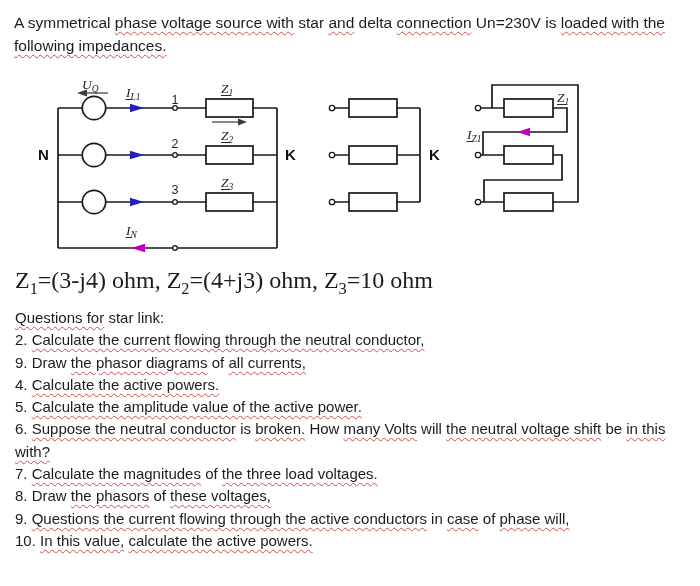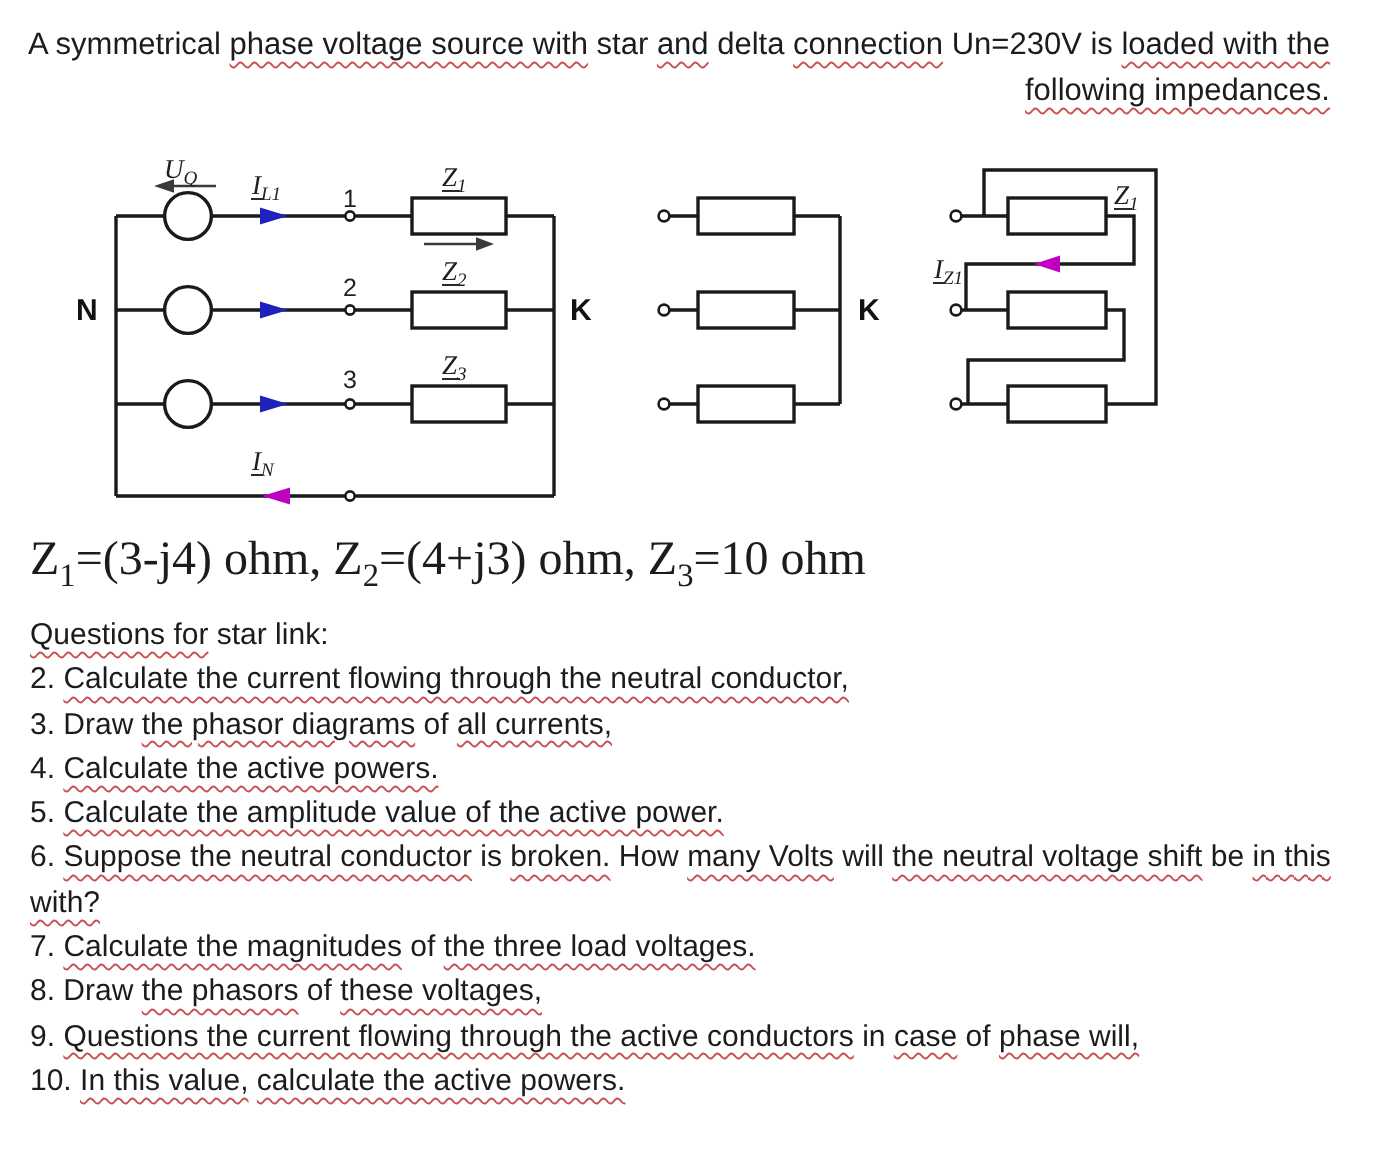--- a/index.html
+++ b/index.html
@@ -4,21 +4,21 @@
 <style>
   :root{
     --squiggle:#c94f4f; --blue:#2020bd; --magenta:#c000c0; --wire:#1a1a1a; --ink:#1c1c1c;
   }
   html,body{margin:0;padding:0;}
   body{
     width:700px;height:586px;background:#ffffff;position:relative;overflow:hidden;
     font-family:"Liberation Sans",sans-serif;color:var(--ink);
   }
   .line{white-space:nowrap;}
-  .title{position:absolute;left:14px;top:11px;font-size:15.5px;line-height:23px;text-align:right;}
+  .title{position:absolute;left:14px;top:11px;font-size:15.5px;line-height:23px;}
   .formula{position:absolute;left:15px;top:267px;font-family:"Liberation Serif",serif;font-size:24px;}
   .formula sub{font-size:0.68em;}
   .questions{position:absolute;left:15px;top:307px;font-size:15px;line-height:22.3px;}
   .sq{
     text-decoration-line:underline;text-decoration-style:wavy;
     text-decoration-color:var(--squiggle);text-decoration-thickness:1px;
     text-underline-offset:2.5px;
   }
   svg#diagram{position:absolute;left:0;top:62px;}
   .wire{stroke:var(--wire);stroke-width:1.7;fill:none;}
@@ -114,21 +114,21 @@
     <text class="lbl" x="467" y="77"><tspan>I</tspan><tspan class="ssub" dy="3">Z1</tspan></text>
     <path class="uline" d="M466.5,79.5 H472.5"></path>
   </g>
 </svg>
 
 <div class="formula line"><span>Z</span><sub>1</sub><span>=(3-j4) ohm, Z</span><sub>2</sub><span>=(4+j3) ohm, Z</span><sub>3</sub><span>=10 ohm</span></div>
 
 <div class="questions">
   <div class="line"><span class="sq">Questions for</span><span> star link:</span></div>
   <div class="line"><span>2. </span><span class="sq">Calculate the current flowing through the neutral conductor,</span></div>
-  <div class="line"><span>3. Draw </span><span class="sq">the phasor diagrams</span><span> of </span><span class="sq">all currents,</span></div>
+  <div class="line"><span>9. Draw </span><span class="sq">the phasor diagrams</span><span> of </span><span class="sq">all currents,</span></div>
   <div class="line"><span>4. </span><span class="sq">Calculate the active powers.</span></div>
   <div class="line"><span>5. </span><span class="sq">Calculate the amplitude value of the active power.</span></div>
   <div class="line"><span>6. </span><span class="sq">Suppose the neutral conductor</span><span> is </span><span class="sq">broken.</span><span> How </span><span class="sq">many Volts</span><span> will </span><span class="sq">the neutral voltage shift</span><span> be </span><span class="sq">in this</span></div>
   <div class="line"><span class="sq">with?</span></div>
   <div class="line"><span>7. </span><span class="sq">Calculate the magnitudes</span><span> of </span><span class="sq">the three load voltages.</span></div>
   <div class="line"><span>8. Draw </span><span class="sq">the phasors</span><span> of </span><span class="sq">these voltages,</span></div>
   <div class="line"><span>9. </span><span class="sq">Questions the current flowing through the active conductors</span><span> in </span><span class="sq">case</span><span> of </span><span class="sq">phase will,</span></div>
   <div class="line"><span>10. </span><span class="sq">In this value,</span><span> </span><span class="sq">calculate the active powers.</span></div>
 </div>
 

